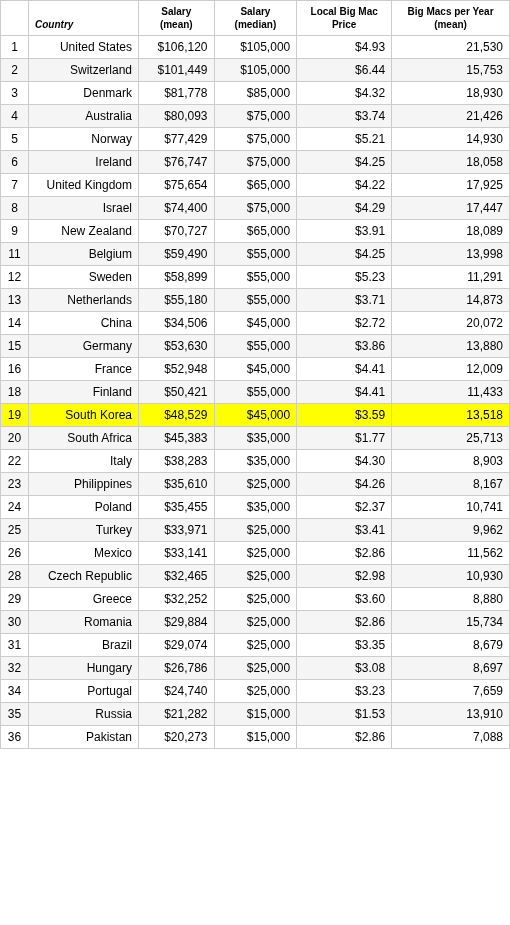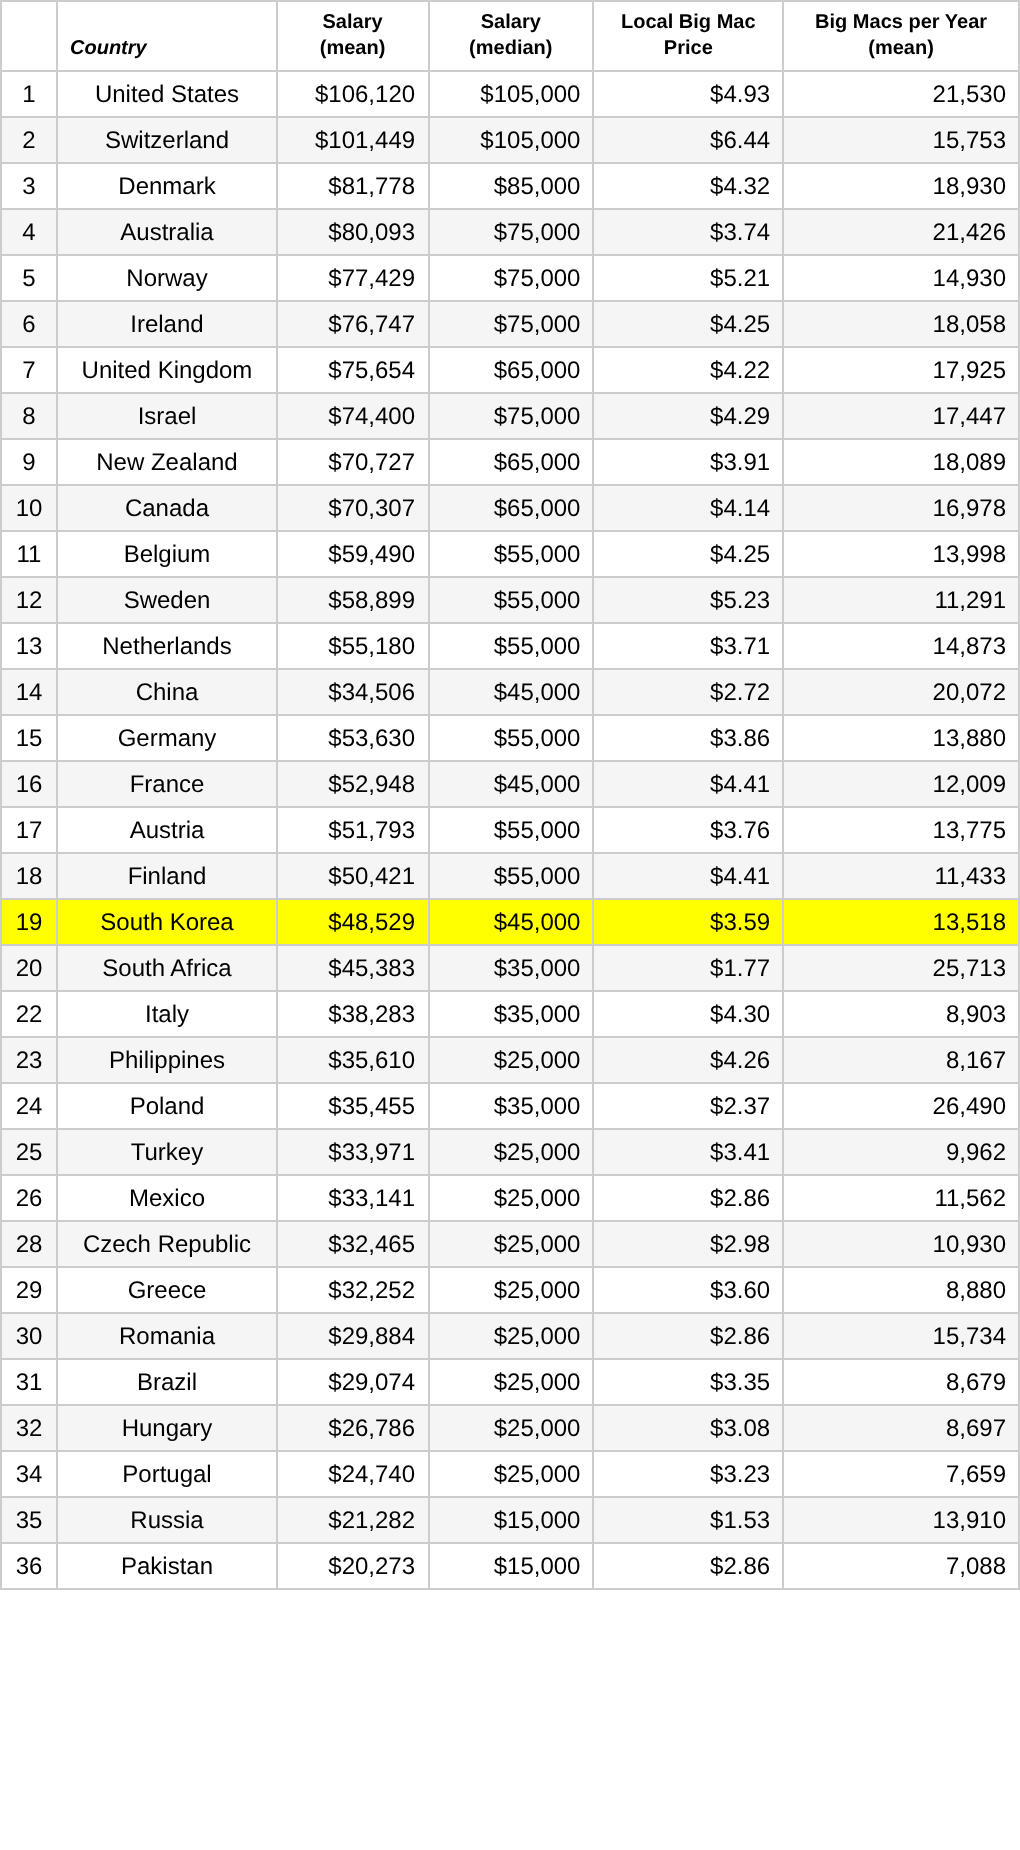--- a/index.html
+++ b/index.html
@@ -41,21 +41,21 @@
     tbody td {
       border: 1px solid #ccc;
       padding: 4px 6px;
       vertical-align: middle;
     }
     td.rank-col {
       text-align: center;
       width: 28px;
     }
     td.country-col {
-      text-align: center;
+      text-align: right;
       width: 110px;
     }
     td.num-col {
       text-align: right;
     }
     td.year-col {
       text-align: right;
       font-weight: normal;
     }
   </style>
@@ -140,28 +140,20 @@
       </tr>
       <tr>
         <td class="rank-col">9</td>
         <td class="country-col">New Zealand</td>
         <td class="num-col">$70,727</td>
         <td class="num-col">$65,000</td>
         <td class="num-col">$3.91</td>
         <td class="year-col num-col">18,089</td>
       </tr>
       <tr>
-        <td class="rank-col">10</td>
-        <td class="country-col">Canada</td>
-        <td class="num-col">$70,307</td>
-        <td class="num-col">$65,000</td>
-        <td class="num-col">$4.14</td>
-        <td class="year-col num-col">16,978</td>
-      </tr>
-      <tr>
         <td class="rank-col">11</td>
         <td class="country-col">Belgium</td>
         <td class="num-col">$59,490</td>
         <td class="num-col">$55,000</td>
         <td class="num-col">$4.25</td>
         <td class="year-col num-col">13,998</td>
       </tr>
       <tr>
         <td class="rank-col">12</td>
         <td class="country-col">Sweden</td>
@@ -194,28 +186,20 @@
         <td class="num-col">$3.86</td>
         <td class="year-col num-col">13,880</td>
       </tr>
       <tr>
         <td class="rank-col">16</td>
         <td class="country-col">France</td>
         <td class="num-col">$52,948</td>
         <td class="num-col">$45,000</td>
         <td class="num-col">$4.41</td>
         <td class="year-col num-col">12,009</td>
-      </tr>
-      <tr>
-        <td class="rank-col">17</td>
-        <td class="country-col">Austria</td>
-        <td class="num-col">$51,793</td>
-        <td class="num-col">$55,000</td>
-        <td class="num-col">$3.76</td>
-        <td class="year-col num-col">13,775</td>
       </tr>
       <tr>
         <td class="rank-col">18</td>
         <td class="country-col">Finland</td>
         <td class="num-col">$50,421</td>
         <td class="num-col">$55,000</td>
         <td class="num-col">$4.41</td>
         <td class="year-col num-col">11,433</td>
       </tr>
       <tr class="highlighted">
@@ -249,21 +233,21 @@
         <td class="num-col">$25,000</td>
         <td class="num-col">$4.26</td>
         <td class="year-col num-col">8,167</td>
       </tr>
       <tr>
         <td class="rank-col">24</td>
         <td class="country-col">Poland</td>
         <td class="num-col">$35,455</td>
         <td class="num-col">$35,000</td>
         <td class="num-col">$2.37</td>
-        <td class="year-col num-col">26,490</td>
+        <td class="year-col num-col">10,741</td>
       </tr>
       <tr>
         <td class="rank-col">25</td>
         <td class="country-col">Turkey</td>
         <td class="num-col">$33,971</td>
         <td class="num-col">$25,000</td>
         <td class="num-col">$3.41</td>
         <td class="year-col num-col">9,962</td>
       </tr>
       <tr>

